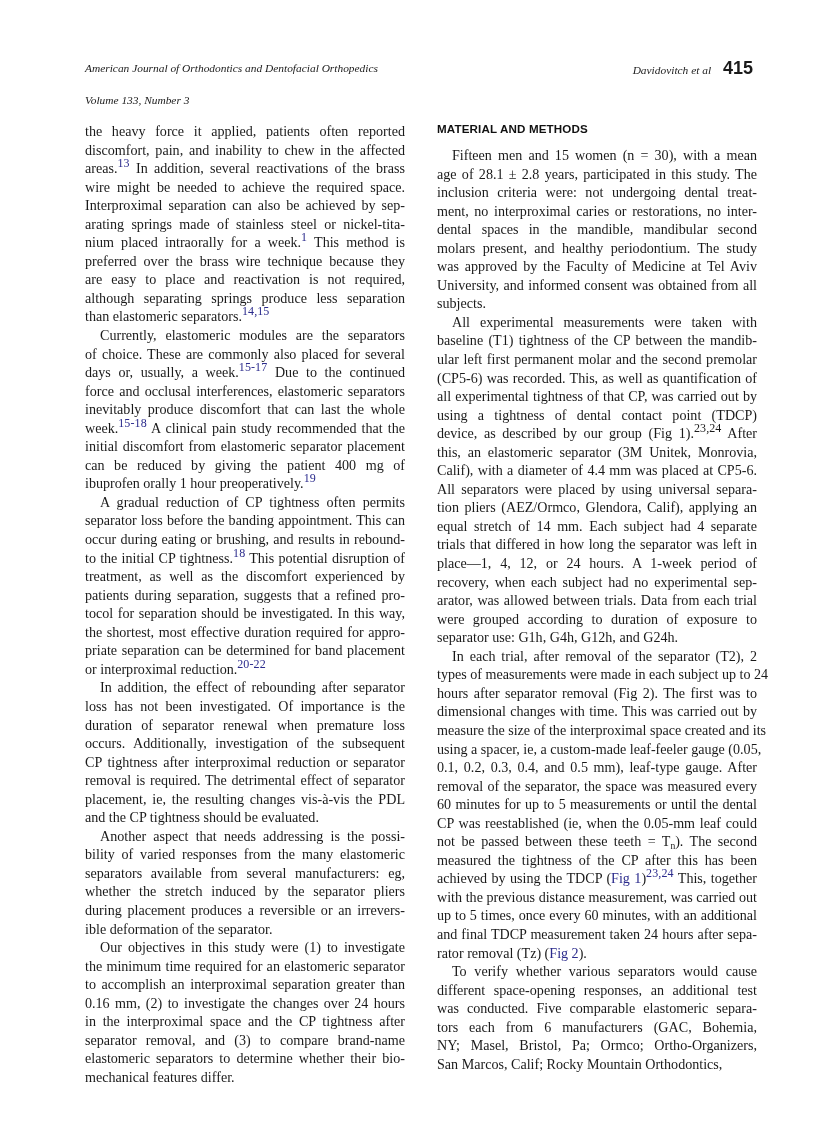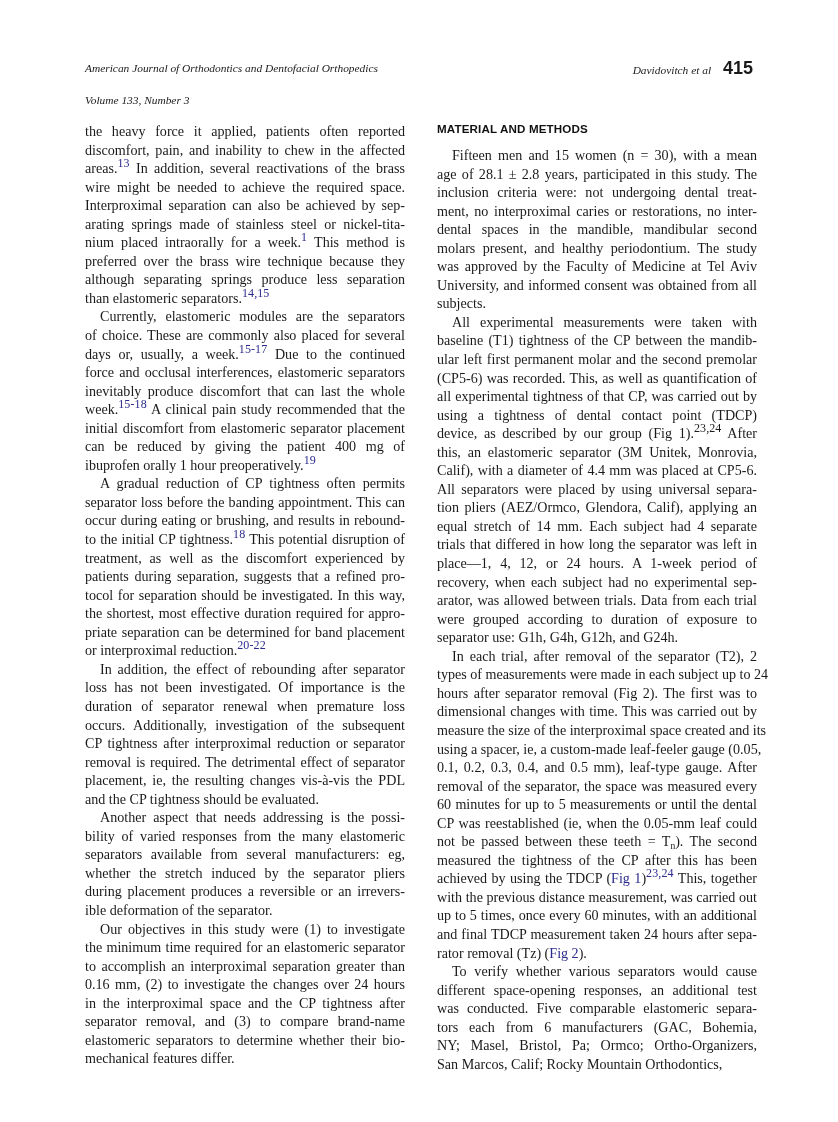--- a/index.html
+++ b/index.html
@@ -140,20 +140,21 @@
   <div class="col col-left" id="col-left">
       <p class="para">
         <span class="ln">the heavy force it applied, patients often reported</span>
         <span class="ln">discomfort, pain, and inability to chew in the affected</span>
         <span class="ln">areas.<sup class="ref">13</sup> In addition, several reactivations of the brass</span>
         <span class="ln">wire might be needed to achieve the required space.</span>
         <span class="ln">Interproximal separation can also be achieved by sep-</span>
         <span class="ln">arating springs made of stainless steel or nickel-tita-</span>
         <span class="ln">nium placed intraorally for a week.<sup class="ref">1</sup> This method is</span>
         <span class="ln">preferred over the brass wire technique because they</span>
+        <span class="ln">are easy to place and reactivation is not required,</span>
         <span class="ln">although separating springs produce less separation</span>
         <span class="ln last">than elastomeric separators.<sup class="ref">14,15</sup></span>
       </p>
       <p class="para">
         <span class="ln"><span class="indent"></span>Currently, elastomeric modules are the separators</span>
         <span class="ln">of choice. These are commonly also placed for several</span>
         <span class="ln">days or, usually, a week.<sup class="ref">15-17</sup> Due to the continued</span>
         <span class="ln">force and occlusal interferences, elastomeric separators</span>
         <span class="ln">inevitably produce discomfort that can last the whole</span>
         <span class="ln">week.<sup class="ref">15-18</sup> A clinical pain study recommended that the</span>

